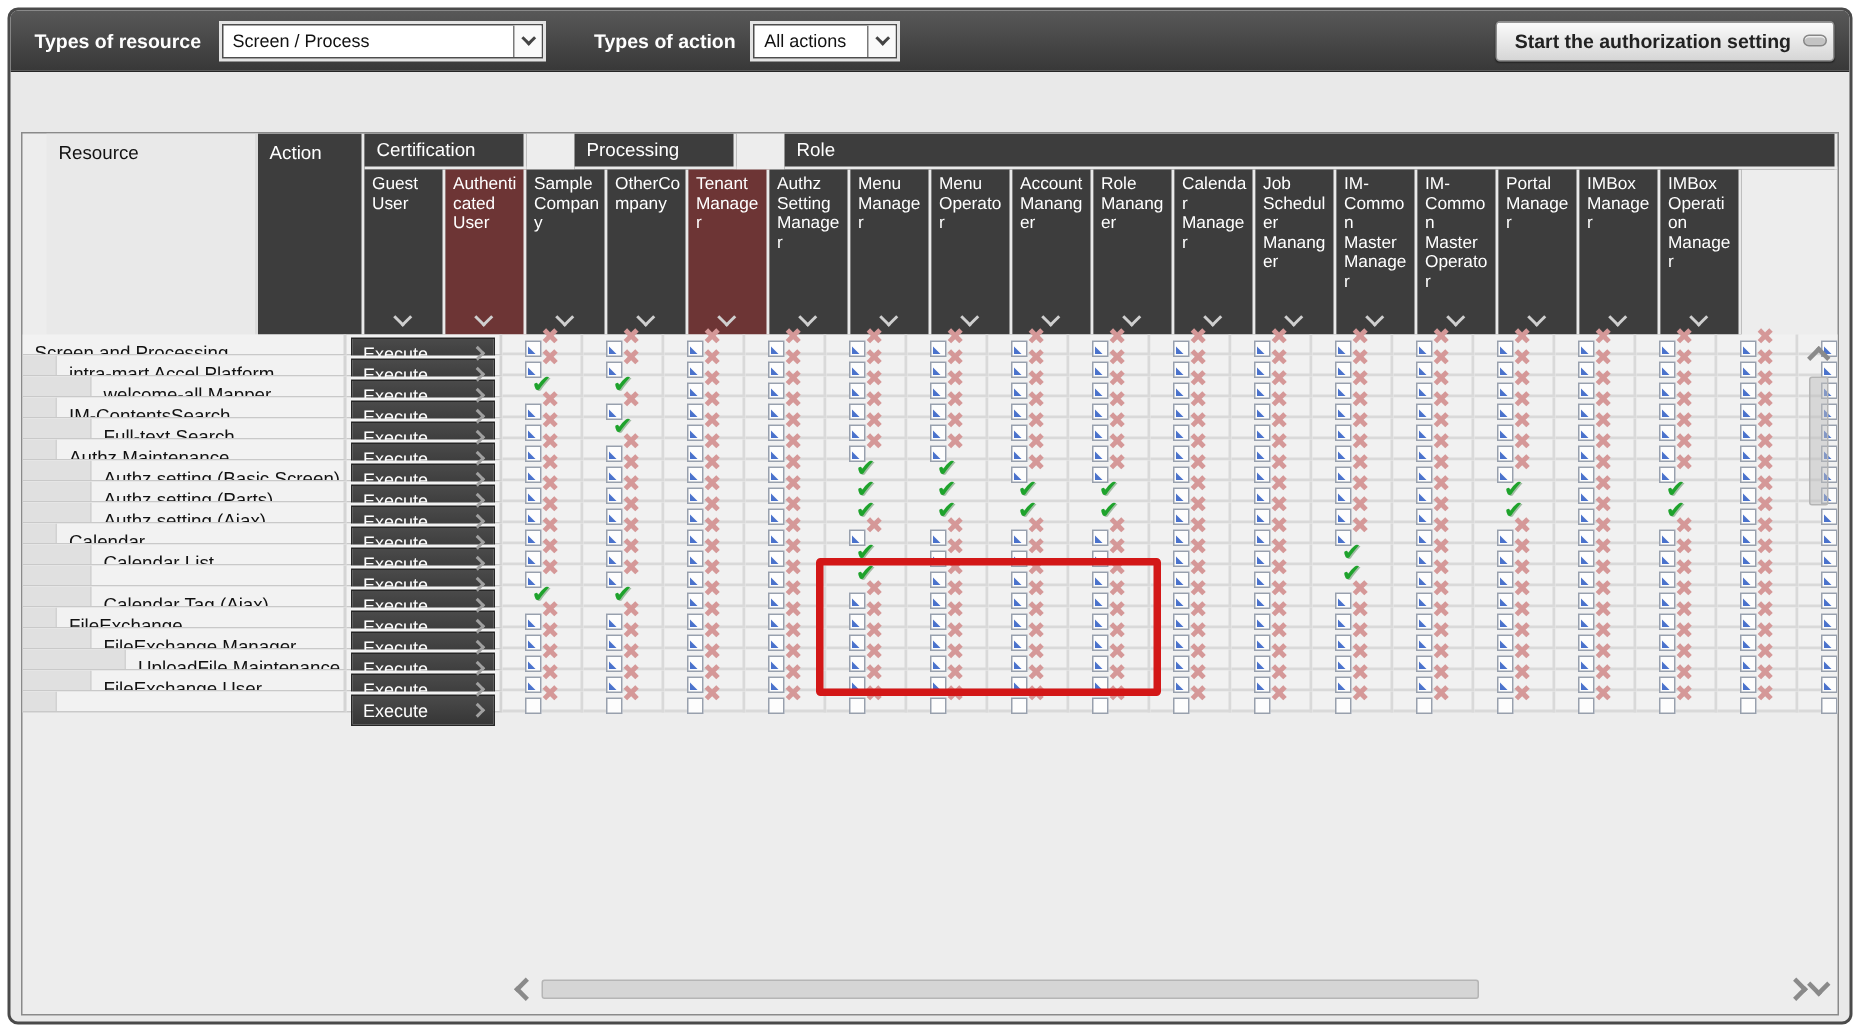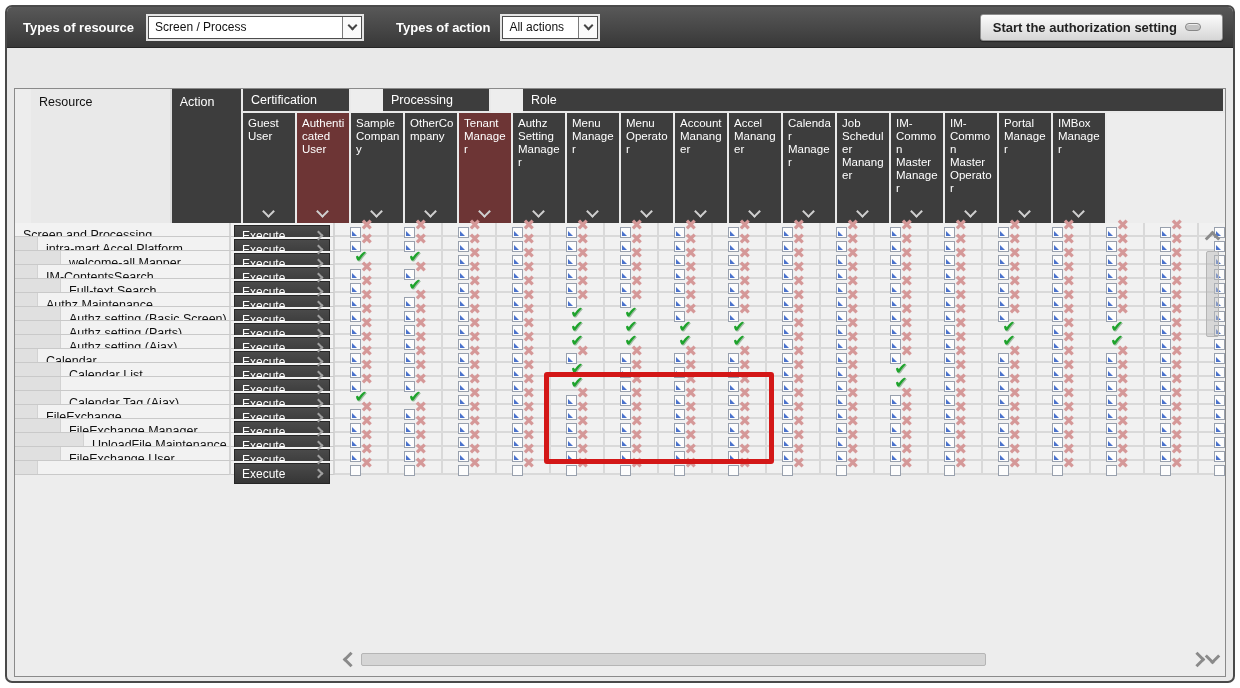--- a/index.html
+++ b/index.html
@@ -13,21 +13,21 @@
   .topbar{height:41px;background:linear-gradient(#585858,#383838);border-bottom:1px solid #262626;
           display:flex;align-items:center;padding:0 10px 0 16px;}
   .topbar .lbl{color:#fff;font-weight:bold;font-size:13px;white-space:nowrap;}
   .sel{height:23px;background:#fff;border:1px solid #4d4d4d;box-shadow:0 0 0 2px rgba(255,255,255,.85);
        display:flex;align-items:center;cursor:default;}
   .sel .sel-val{flex:1;font-size:12px;color:#111;padding:0 6px;white-space:nowrap;overflow:hidden;}
   .sel .sel-btn{width:19px;height:100%;border-left:1px solid #7a7a7a;background:#fafafa;
                 display:flex;align-items:center;justify-content:center;}
   .chev{display:inline-block;width:7px;height:7px;border-right:2px solid #444;border-bottom:2px solid #444;
         transform:rotate(45deg);margin-top:-3px;}
-  .start-btn{margin-left:auto;height:27px;padding:0 21px 0 12px;background:linear-gradient(#fbfbfb,#d6d6d6);
+  .start-btn{margin-left:auto;height:27px;padding:0 4px 0 12px;background:linear-gradient(#fbfbfb,#d6d6d6);
              border:1px solid #8d8d8d;border-radius:3px;display:flex;align-items:center;gap:8px;
              font-size:13px;font-weight:bold;color:#222;box-shadow:0 1px 1px rgba(0,0,0,.4);cursor:pointer;}
   .pill{width:16px;height:8px;border-radius:5px;background:#c3c3c3;border:1px solid #878787;
         box-shadow:inset 0 1px 0 #eee;}
 
   
   .grid{position:absolute;left:7px;top:81px;width:1212px;height:589px;border:1px solid #8a8a8a;
         background:#ededed;overflow:hidden;}
   .hdr{display:flex;}
   .res-head{width:216px;height:134px;background:#e9e9e9;border-right:2px solid #dcdcdc;
@@ -122,27 +122,28 @@
         <div class="cols-row" id="cols-row">
             <div class="col-cell"><span>Guest User</span><span class="chev-down"></span></div>
             <div class="col-cell hl"><span>Authenticated User</span><span class="chev-down"></span></div>
             <div class="col-cell"><span>Sample Company</span><span class="chev-down"></span></div>
             <div class="col-cell"><span>OtherCompany</span><span class="chev-down"></span></div>
             <div class="col-cell hl"><span>Tenant Manager</span><span class="chev-down"></span></div>
             <div class="col-cell"><span>Authz Setting Manager</span><span class="chev-down"></span></div>
             <div class="col-cell"><span>Menu Manager</span><span class="chev-down"></span></div>
             <div class="col-cell"><span>Menu Operator</span><span class="chev-down"></span></div>
             <div class="col-cell"><span>Account Mananger</span><span class="chev-down"></span></div>
-            <div class="col-cell"><span>Accel Mananger</span><span class="chev-down"></span></div>
+            <div class="col-cell"><span>Role Mananger</span><span class="chev-down"></span></div>
             <div class="col-cell"><span>Calendar Manager</span><span class="chev-down"></span></div>
             <div class="col-cell"><span>Job Scheduler Mananger</span><span class="chev-down"></span></div>
             <div class="col-cell"><span>IM-Common Master Manager</span><span class="chev-down"></span></div>
             <div class="col-cell"><span>IM-Common Master Operator</span><span class="chev-down"></span></div>
             <div class="col-cell"><span>Portal Manager</span><span class="chev-down"></span></div>
             <div class="col-cell"><span>IMBox Manager</span><span class="chev-down"></span></div>
+            <div class="col-cell"><span>IMBox Operation Manager</span><span class="chev-down"></span></div>
           </div>
       </div>
     </div>
     <div class="body" id="table-body">
         <div class="row">
           <div class="res-cell">
             <span class="res-lab" style="left: 8px;">Screen and Processing</span>
           </div>
           <div class="act-cell">
             <div class="exec-btn">

